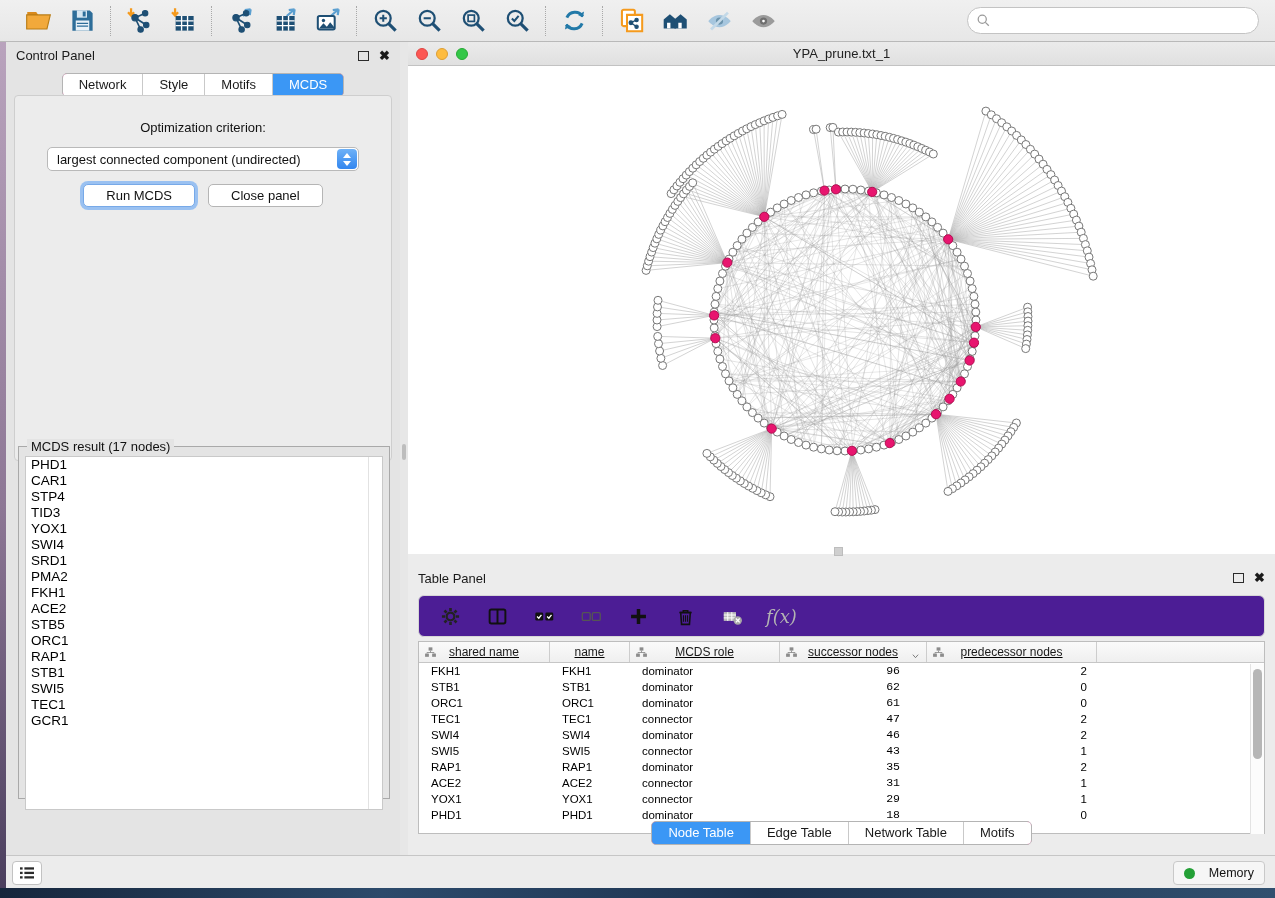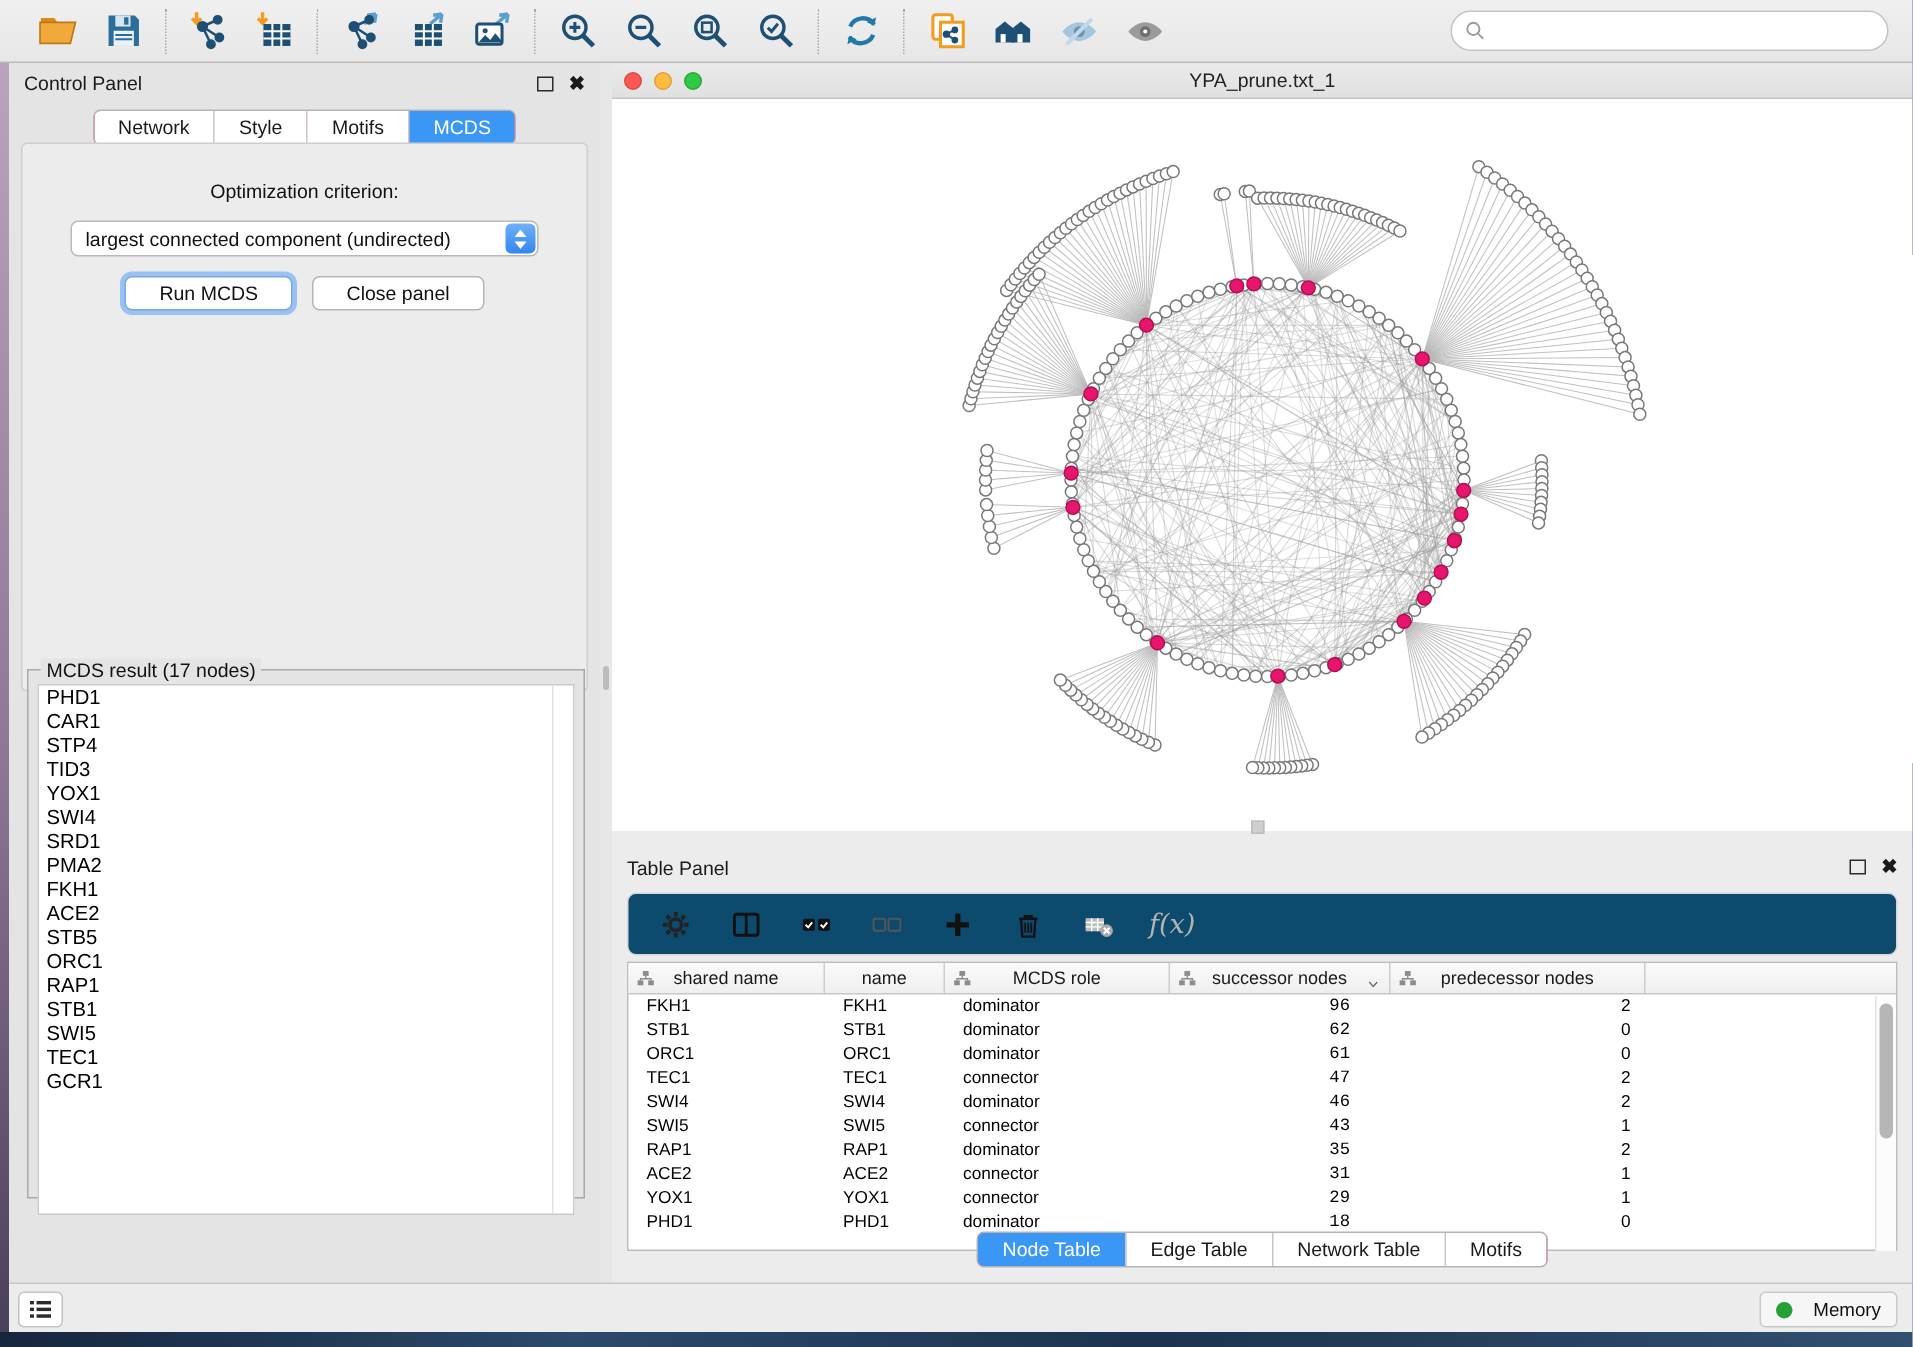--- a/index.html
+++ b/index.html
@@ -76,29 +76,29 @@
   .tl.red { background:#fc5753; border:1px solid #df4744; }
   .tl.yellow { background:#fdbc40; border:1px solid #de9f34; }
   .tl.green { background:#33c748; border:1px solid #27aa35; }
   #net-title { position:absolute; left:0; right:0; text-align:center; font-size:13px; color:#222; }
   #net-canvas { position:relative; width:867px; height:488px; background:#fff; }
   #h-splitter-handle { position:absolute; left:426px; top:505px; width:9px; height:9px;
     background:#cfcfcf; border:1px solid #bdbdbd; cursor:row-resize; }
 
   
   #table-panel { position:absolute; left:0; top:523px; width:867px; height:290px; background:#ececec; }
-  #tp-toolbar { position:absolute; left:10px; top:30px; width:847px; height:42px; background:#0c4a6e;
+  #tp-toolbar { position:absolute; left:10px; top:30px; width:847px; height:42px; background:#4c1d95;
     border:1px solid #d6d6d6; border-radius:6px; display:flex; align-items:center; gap:21px; padding-left:18px; }
   .tp-btn { width:26px; height:26px; display:flex; align-items:center; justify-content:center; cursor:pointer; }
   .tp-btn svg { width:21px; height:21px; }
   #fx-label { font-family:"DejaVu Serif", serif; font-style:italic; font-size:18px; color:#b3b3b3; cursor:default; }
 
   #node-table { position:absolute; left:10px; top:76px; width:847px; height:193px; background:#fff;
     border:1px solid #bdbdbd; }
-  #table-header { display:flex; height:21px; background:linear-gradient(#fafafa,#efefef); border-bottom:1px solid #c6c6c6; }
+  #table-header { display:flex; height:21px; background:linear-gradient(#fafafa,#efefef); border-bottom:1px solid #c6c6c6;text-decoration:underline; }
   .th { position:relative; display:flex; align-items:center; justify-content:center; font-size:12px; color:#1a1a1a;
     border-right:1px solid #cdcdcd; cursor:pointer; }
   .th .col-icon { position:absolute; left:5px; top:4px; }
   .th .sort-chevron { position:absolute; right:6px; top:7px; }
   .c0 { width:131px; } .c1 { width:80px; } .c2 { width:150px; } .c3 { width:147px; } .c4 { width:170px; }
   .c5 { flex:1; border-right:none; }
   #table-body { position:relative; }
   .tr { display:flex; height:16px; cursor:default; }
   .td { font-size:11.5px; color:#000; line-height:16px; white-space:nowrap; }
   .td.c0, .td.c1, .td.c2 { padding-left:12px; }

